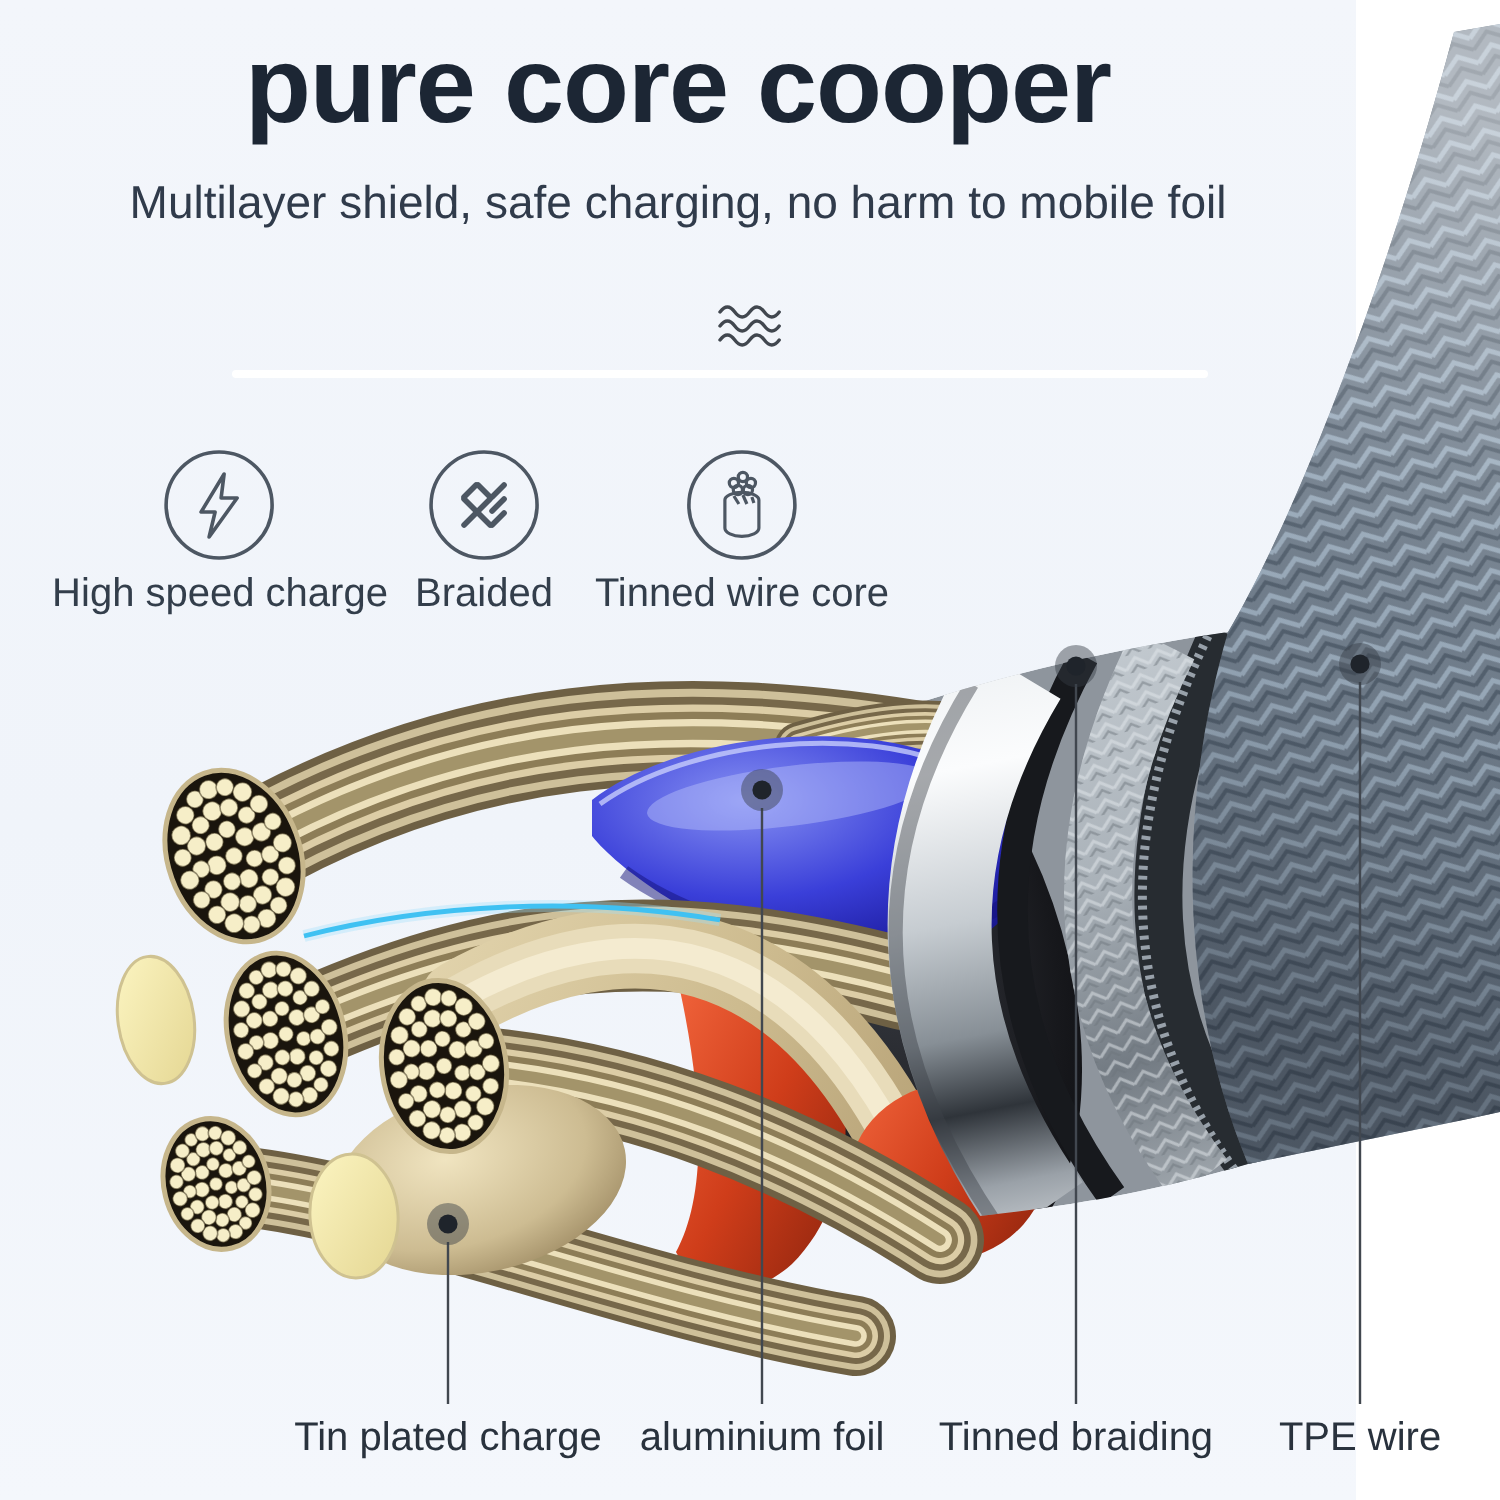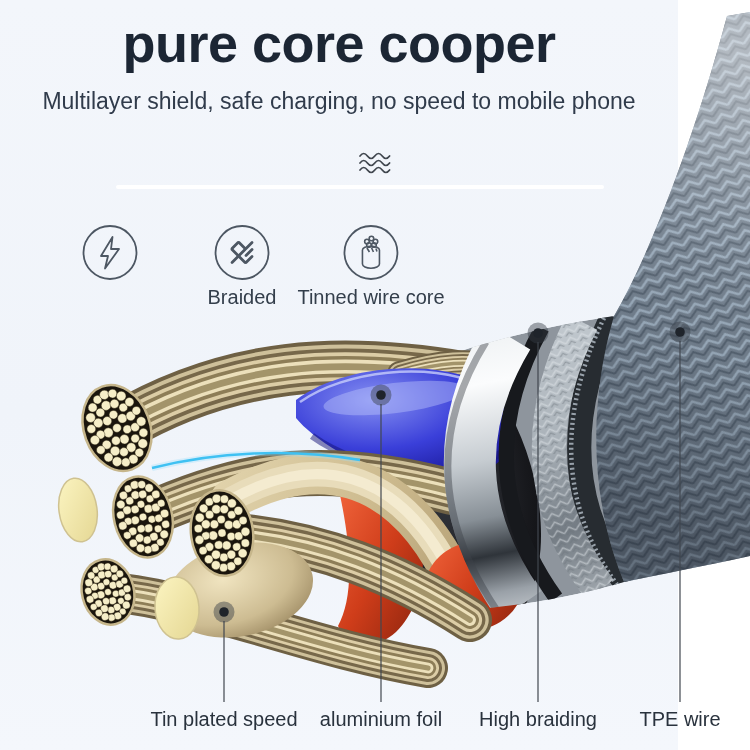--- a/index.html
+++ b/index.html
@@ -21,37 +21,38 @@
   #cable{position:absolute;left:0;top:0}
   .co-label{position:absolute;top:708px;transform:translateX(-50%);
     font-size:20px;color:#29323d;white-space:nowrap}
 </style>
 </head>
 <body>
 
 <div class="stage">
 
   <h1 class="title">pure core cooper</h1>
-  <p class="subtitle">Multilayer shield, safe charging, no speed to mobile phone</p>
+  <p class="subtitle">Multilayer shield, safe charging, no harm to mobile foil</p>
 
   <svg class="wave" width="36" height="26" viewBox="0 0 36 26">
     <g fill="none" stroke="#41474f" stroke-width="1.7" stroke-linecap="round">
       <path d="M3,5 q3.7,-5 7.4,0 t7.4,0 t7.4,0 t7.4,0"></path>
       <path d="M3,12 q3.7,-5 7.4,0 t7.4,0 t7.4,0 t7.4,0"></path>
       <path d="M3,19 q3.7,-5 7.4,0 t7.4,0 t7.4,0 t7.4,0"></path>
     </g>
   </svg>
 
   <div class="divider"></div>
 
   <div class="feature f1">
     <svg width="57" height="57" viewBox="0 0 57 57">
       <circle cx="28.5" cy="28.5" r="26.5" fill="none" stroke="#4d5763" stroke-width="1.8"></circle>
       <path d="M31,13 L19.5,32 H26.5 L23.5,44.5 L37.5,25 H29.5 Z" fill="none" stroke="#4d5763" stroke-width="1.8" stroke-linejoin="round"></path>
     </svg>
+    <div class="flabel">High speed charge</div>
   </div>
 
   <div class="feature f2">
     <svg width="57" height="57" viewBox="0 0 57 57">
       <circle cx="28.5" cy="28.5" r="26.5" fill="none" stroke="#4d5763" stroke-width="1.8"></circle>
       <g stroke="#4d5763" stroke-width="2.8" stroke-linecap="round">
         <line x1="18.5" y1="24.5" x2="24.5" y2="18.5"></line>
         <line x1="25.5" y1="18.5" x2="31.5" y2="24.5"></line>
         <line x1="32.5" y1="24.5" x2="38.5" y2="18.5"></line>
         <line x1="18.5" y1="25.5" x2="24.5" y2="31.5"></line>
@@ -434,18 +435,18 @@
         </g>
         <g>
           <line x1="680" y1="341" x2="680" y2="702" stroke="#41474f" stroke-width="1.2"></line>
           <circle cx="680" cy="332" r="10.5" fill="#353b45" opacity=".45"></circle>
           <circle cx="680" cy="332" r="4.8" fill="#1f242b"></circle>
         </g>
       </g>
   </svg>
 
   <div id="callout-labels">
-      <div class="co-label" style="left: 224px;">Tin plated speed</div>
+      <div class="co-label" style="left: 224px;">Tin plated charge</div>
       <div class="co-label" style="left: 381px; text-align: right;">aluminium foil</div>
-      <div class="co-label" style="left: 538px;">High braiding</div>
+      <div class="co-label" style="left: 538px;">Tinned braiding</div>
       <div class="co-label" style="left: 680px;">TPE wire</div>
     </div>
 </div>
 
 </body></html>

